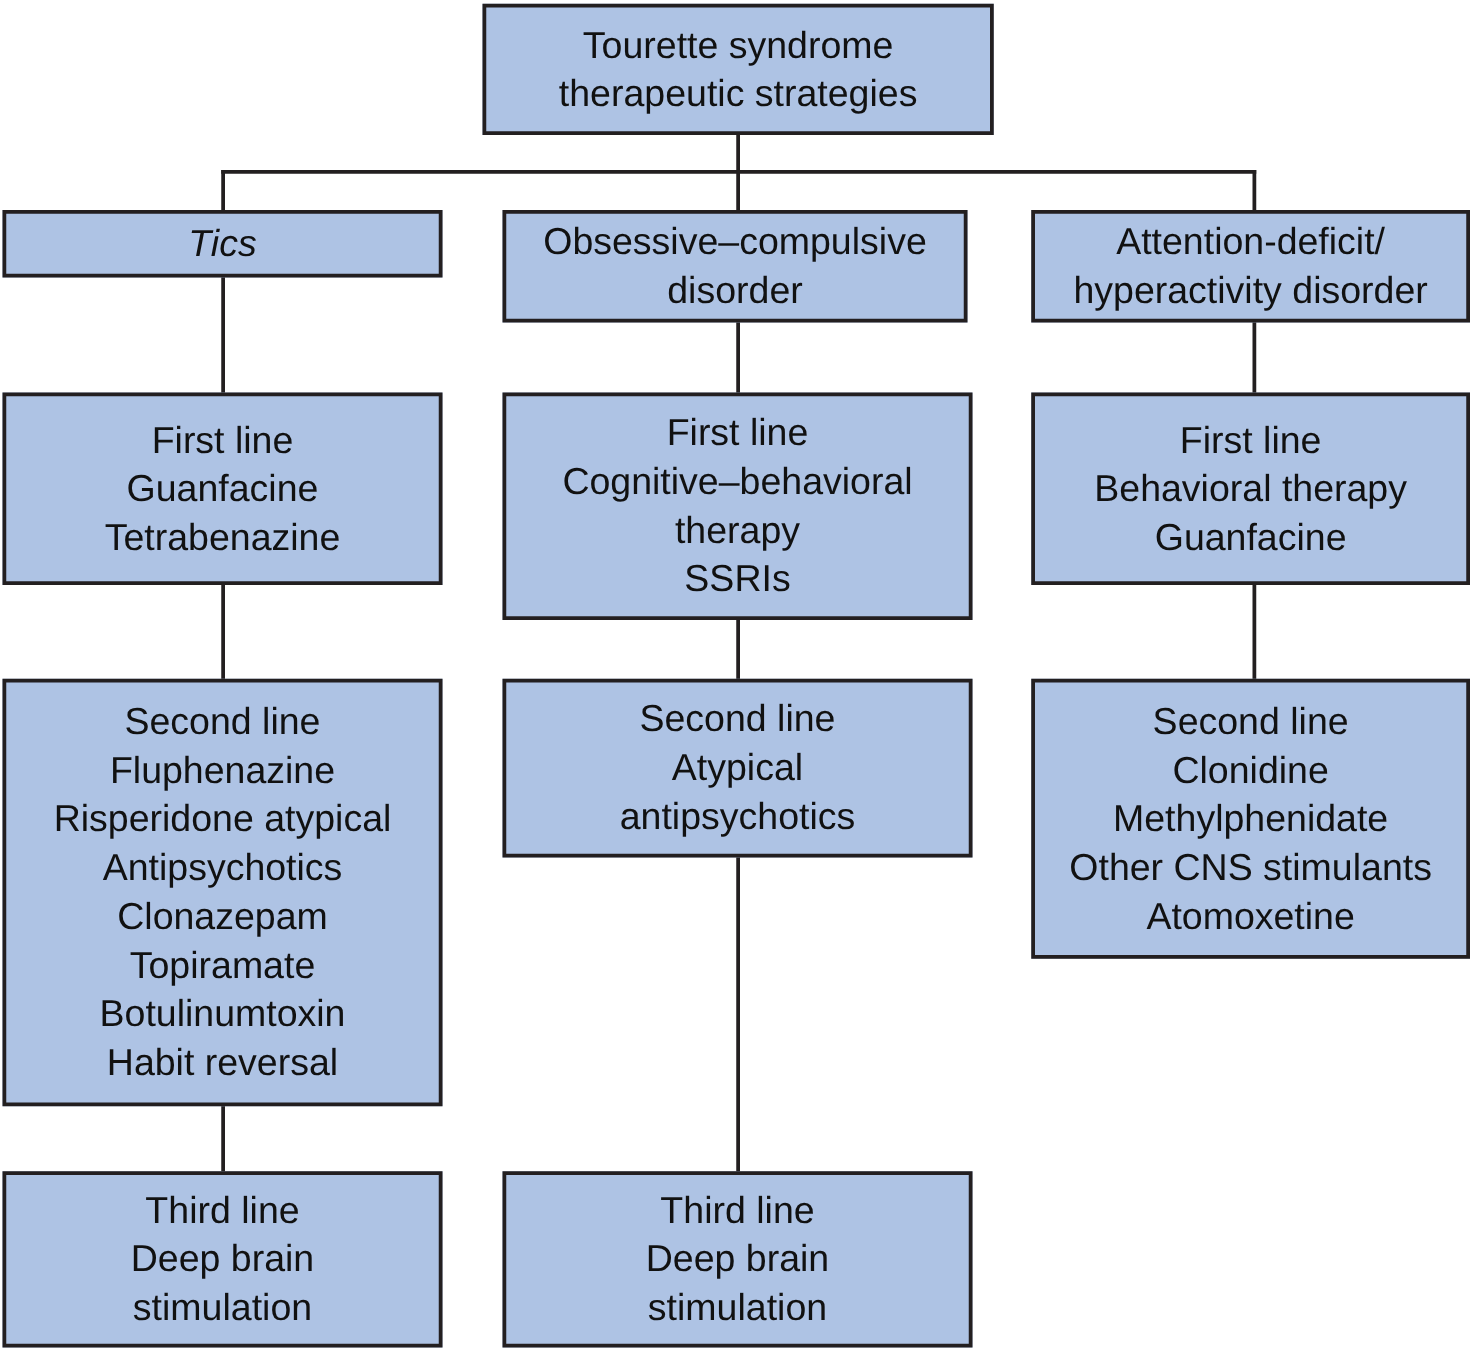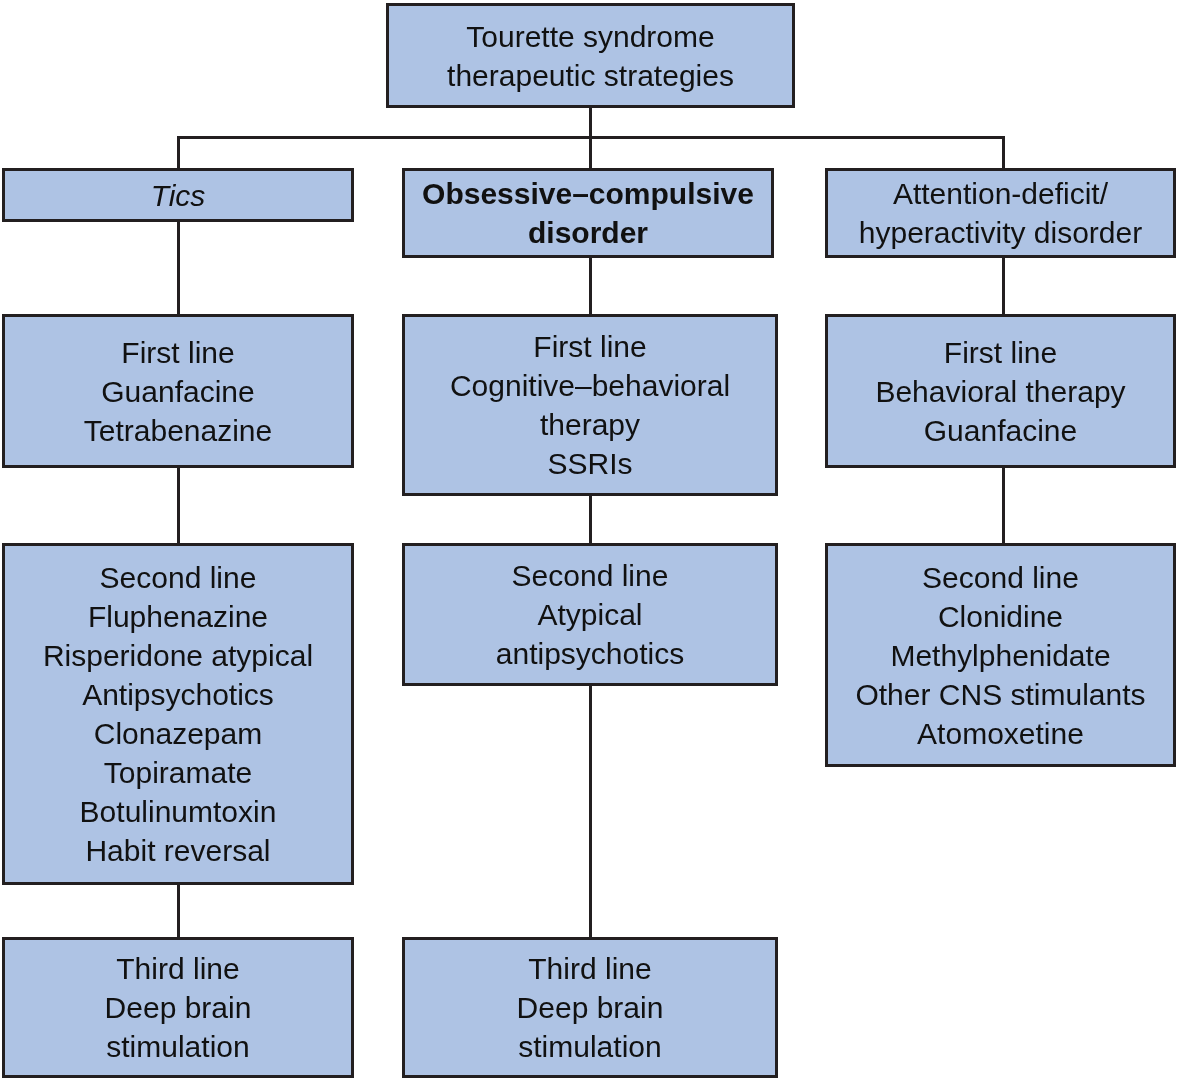--- a/index.html
+++ b/index.html
@@ -75,21 +75,21 @@
 Topiramate
 Botulinumtoxin
 Habit reversal</div>
 
   <div class="connector v-line" style="left:177px; top:884px; height:54px;"></div>
 
   <div class="node" style="left:2px; top:937px; width:352px; height:141px;">Third line
 Deep brain
 stimulation</div>
 
-  <div class="node" style="left:402px; top:168px; width:372px; height:90px;font-weight:bold;">Obsessive–compulsive
+  <div class="node" style="left:402px; top:168px; width:372px; height:90px;">Obsessive–compulsive
 disorder</div>
 
   <div class="connector v-line" style="left:589px; top:257px; height:58px;"></div>
 
   <div class="node" style="left:402px; top:314px; width:376px; height:182px;">First line
 Cognitive–behavioral
 therapy
 SSRIs</div>
 
   <div class="connector v-line" style="left:589px; top:495px; height:49px;"></div>

